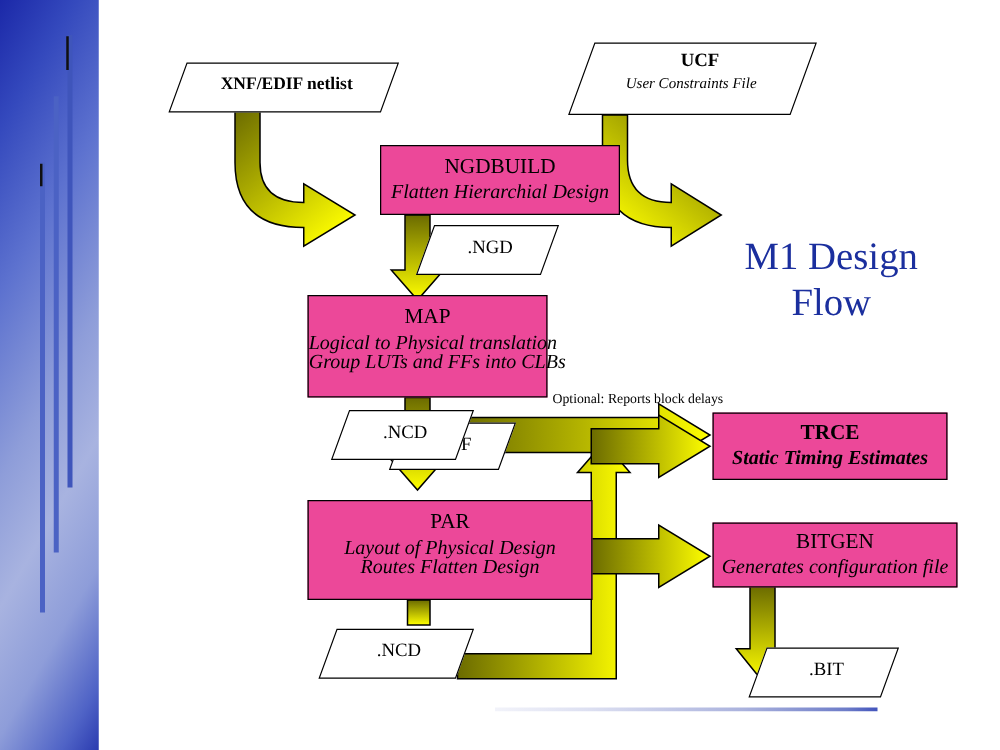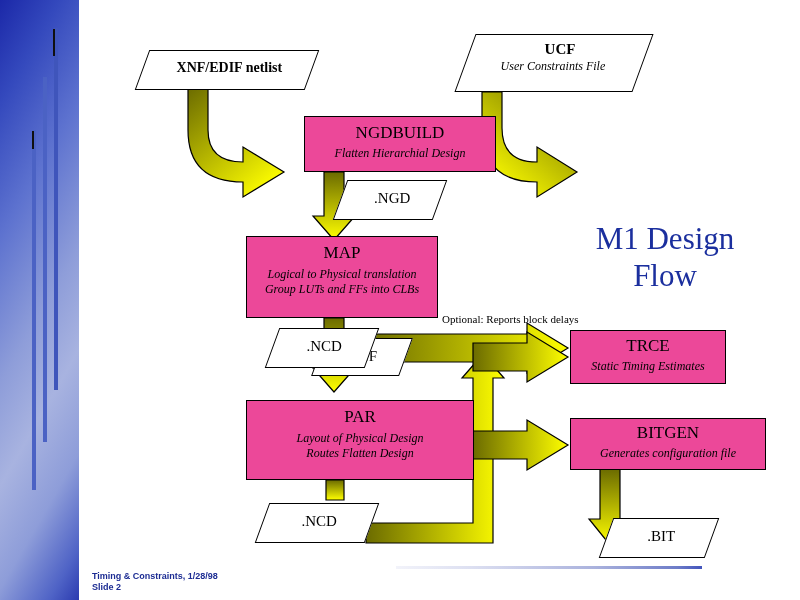--- a/index.html
+++ b/index.html
@@ -78,21 +78,21 @@
   .box .ttl {
     font-family: "Liberation Serif", "DejaVu Serif", serif;
     font-size: 17px;
     color: #000000;
     line-height: 20px;
     white-space: nowrap;
   }
   .box .sub {
     font-family: "Liberation Serif", "DejaVu Serif", serif;
     font-style: italic;
-    font-size: 12px;
+    font-size: 16px;
     color: #000000;
     line-height: 15px;
     white-space: nowrap;
   }
 
   .para {
     position: absolute;
     background: #ffffff;
     border: 1px solid #000000;
     box-sizing: border-box;
@@ -124,21 +124,20 @@
     left: 540px;
     top: 186px;
     width: 250px;
     text-align: center;
     font-family: "Liberation Serif", "DejaVu Serif", serif;
     font-size: 31px;
     color: #1b2f9e;
     line-height: 37px;
     white-space: pre-line;
     z-index: 8;
-    margin-top: 34px;
   }
 
   
   #arrows {
     position: absolute;
     left: 0; top: 0;
     width: 800px; height: 600px;
     z-index: 3;
   }
 </style>
@@ -225,21 +224,21 @@
   <div class="para" style="left:318px; top:338px; width:88px; height:38px; z-index:7;">
     <span style="padding-top:9px;">PCF</span>
   </div>
 
   <div class="para" style="left:272px; top:328px; width:100px; height:40px; z-index:8;">
     <span style="padding-top:9px;">.NCD</span>
   </div>
 
   <div class="note" style="left:442px; top:313px;">Optional: Reports block delays</div>
 
-  <div class="box" style="left:570px; top:330px; width:156px; height:54px;">
+  <div class="box" style="left:570px; top:330px; width:188px; height:54px;font-weight:bold;">
     <div class="ttl" style="padding-top:5px;">TRCE</div>
     <div class="sub" style="padding-top:3px;">Static Timing Estimates</div>
   </div>
 
   <div class="box" style="left:246px; top:400px; width:228px; height:80px;">
     <div class="ttl" style="padding-top:6px;">PAR</div>
     <div class="sub" style="padding-top:4px;">Layout of  Physical Design</div>
     <div class="sub">Routes Flatten Design</div>
   </div>
 
@@ -253,16 +252,14 @@
   </div>
 
   <div class="para" style="left:606px; top:518px; width:106px; height:40px;">
     <span style="padding-top:9px;">.BIT</span>
   </div>
 
   <div id="title">M1 Design
 Flow</div>
 
   <div id="footer-rule"></div>
-  <div id="footer-text">Timing &amp; Constraints, 1/28/98
-Slide 2</div>
 
 </div>
 
 </body></html>

